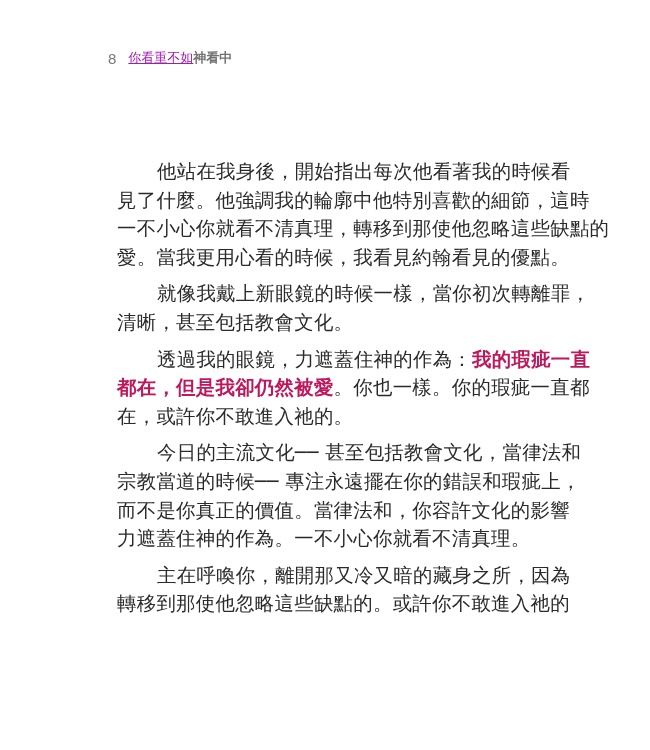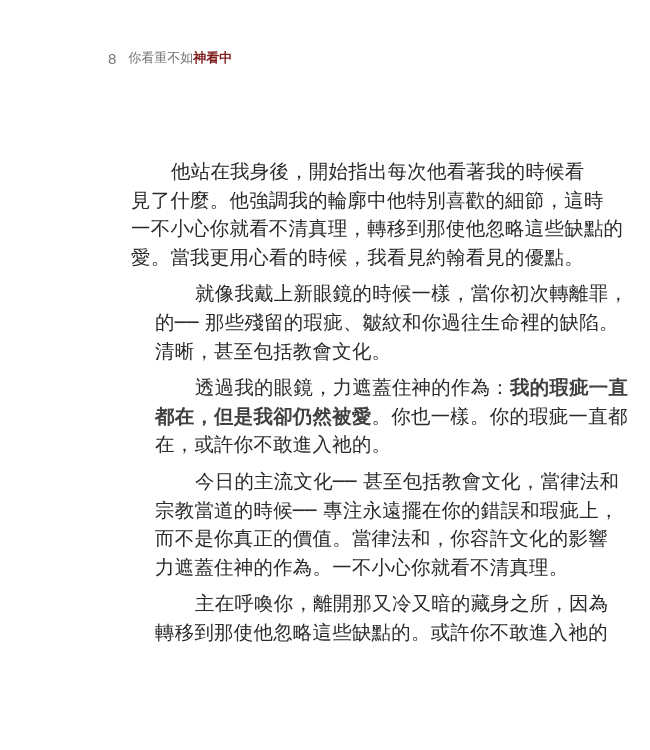--- a/index.html
+++ b/index.html
@@ -1,46 +1,45 @@
 <!DOCTYPE html>
 <html><head>
 <meta charset="utf-8">
 <style>
   html, body { margin:0; padding:0; background:#ffffff; }
   body { width:650px; height:750px; position:relative; overflow:hidden;
          font-family:"DejaVu Sans","Liberation Sans",sans-serif; color:#222; }
   .header { position:absolute; left:108px; top:48px; height:20px; display:flex; align-items:center; }
   .page-num { font-size:15px; color:#777; margin-right:12px; font-family:"Liberation Sans",sans-serif; }
-  .title-light { font-size:13px; color:#737373; }
-  .title-bold { font-size:13px; color:#7f1d1d; font-weight:bold; }
-  .body { position:absolute; left:131px; top:158px; width:420px; }
+  .title-light { font-size:13px; color:#a21caf;text-decoration:underline; }
+  .title-bold { font-size:13px; color:#737373; font-weight:bold; }
+  .body { position:absolute; left:117px; top:158px; width:420px; }
   .line { font-size:19.4px; line-height:28.6px; height:28.6px; white-space:nowrap; letter-spacing:0.3px; color:#2a2a2a; }
   .indent { padding-left:40px; }
-  .gap { margin-top:8px;margin-left:24px; }
-  .bold { font-weight:bold; color:#404040; }
+  .gap { margin-top:8px; }
+  .bold { font-weight:bold; color:#be185d; }
 </style>
 </head>
 <body>
 
 <div class="header">
   <span class="page-num">8</span>
   <span class="title-light">你看重不如</span>
   <span class="title-bold">神看中</span>
 </div>
 
 <div class="body">
   <div>
     <div class="line indent">他站在我身後，開始指出每次他看著我的時候看</div>
     <div class="line">見了什麼。他強調我的輪廓中他特別喜歡的細節，這時</div>
     <div class="line">一不小心你就看不清真理，轉移到那使他忽略這些缺點的</div>
     <div class="line">愛。當我更用心看的時候，我看見約翰看見的優點。</div>
   </div>
   <div class="gap">
     <div class="line indent">就像我戴上新眼鏡的時候一樣，當你初次轉離罪，</div>
-    <div class="line">的── 那些殘留的瑕疵、皺紋和你過往生命裡的缺陷。</div>
     <div class="line">清晰，甚至包括教會文化。</div>
   </div>
   <div class="gap">
     <div class="line indent">
       <span>透過我的眼鏡，力遮蓋住神的作為：</span><span class="bold">我的瑕疵一直</span>
     </div>
     <div class="line">
       <span class="bold">都在，但是我卻仍然被愛</span><span>。你也一樣。你的瑕疵一直都</span>
     </div>
     <div class="line">在，或許你不敢進入祂的。</div>

